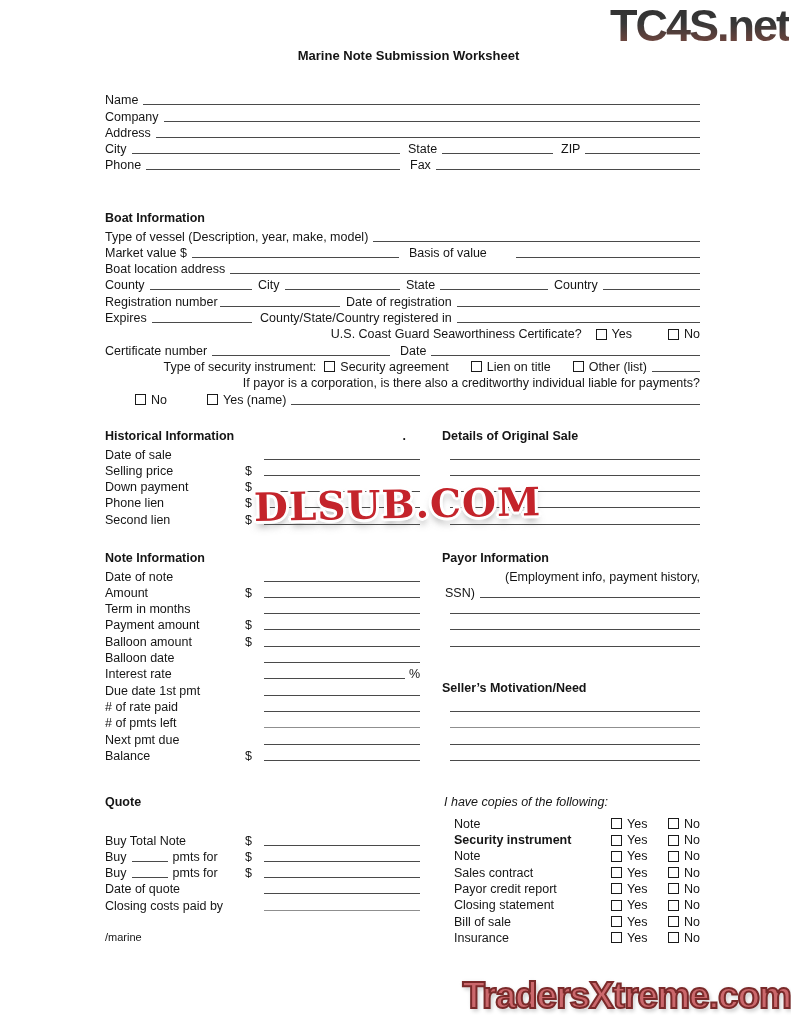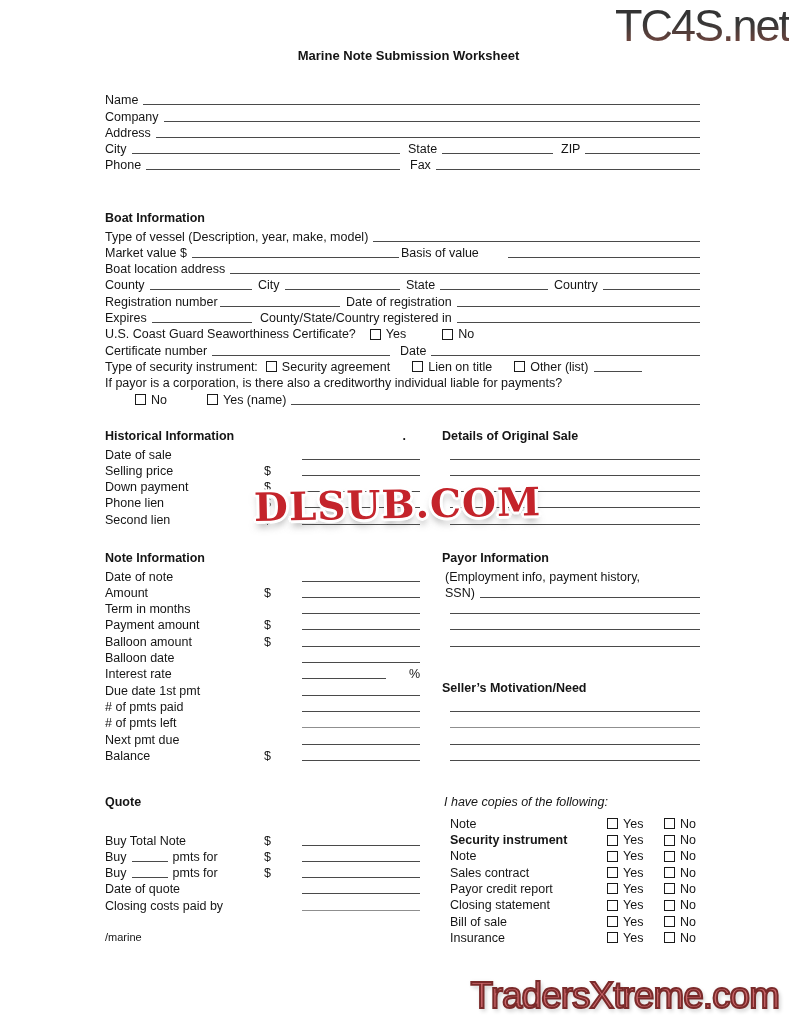--- a/index.html
+++ b/index.html
@@ -1,43 +1,43 @@
 <!DOCTYPE html>
 <html><head>
 <meta charset="utf-8">
 <style>
   html,body{margin:0;padding:0;background:#fff;}
   .page{position:relative;width:791px;height:1024px;background:#fff;overflow:hidden;
         font-family:"Liberation Sans",sans-serif;font-size:12.5px;color:#151515;}
   .sec{position:absolute;}
   .h{font-weight:bold;height:16.3px;white-space:nowrap;}
-  .row{display:flex;align-items:flex-end;height:16.3px;white-space:nowrap;}
-  .lrow{display:flex;align-items:flex-end;height:16.3px;white-space:nowrap;gap:19px;}
+  .row{display:flex;align-items:flex-end;height:16.3px;white-space:nowrap;justify-content:flex-end;}
+  .lrow{display:flex;align-items:flex-end;height:16.3px;white-space:nowrap;}
   .lc{flex:0 0 140px;}
   .dc{flex:0 0 14px;}
   .bl{flex:1 1 auto;border-bottom:1px solid #4a4a4a;margin:0 0 2px 5px;min-width:18px;height:1px;}
   .bl.gray{border-bottom-color:#8f8f8f;}
   .bl.nml{margin-left:8px;}
   .g{display:flex;align-items:flex-end;}
   .cbg{display:inline-flex;align-items:center;}
   .cb{width:9px;height:9px;border:1.3px solid #1a1a1a;display:inline-block;margin-right:5px;background:#fff;}
   .suffix{margin-left:4px;}
   .title{position:absolute;top:48px;left:0;width:791px;padding-left:26px;box-sizing:border-box;
          text-align:center;font-weight:bold;font-size:13px;}
-  .wm-top{position:absolute;top:0px;right:2px;font-size:45px;font-weight:normal;letter-spacing:-2px;
+  .wm-top{position:absolute;top:0px;right:2px;font-size:45px;font-weight:bold;letter-spacing:-2px;
           background:linear-gradient(180deg,#2e2e2e 0%,#383838 45%,#64423c 75%,#936055 100%);
           -webkit-background-clip:text;background-clip:text;color:transparent;z-index:6;}
   .wm-mid{position:absolute;top:481px;left:254px;z-index:5;
           font-family:"DejaVu Serif",serif;font-weight:bold;font-size:39px;letter-spacing:1px;
           color:#c4242b;transform:rotate(-1.2deg);
           text-shadow:-2px -2px 0 #fff,2px -2px 0 #fff,-2px 2px 0 #fff,2px 2px 0 #fff,
                       -3px 0 0 #fff,3px 0 0 #fff,0 -3px 0 #fff,0 3px 0 #fff,
                       0 6px 7px rgba(110,110,110,.55);}
-  .wm-bot{position:absolute;top:975px;right:12px;z-index:6;
-          font-size:37px;font-weight:normal;letter-spacing:-1px;color:#cb686c;
+  .wm-bot{position:absolute;top:975px;right:0;z-index:6;
+          font-size:37px;font-weight:bold;letter-spacing:-1px;color:#cb686c;
           -webkit-text-stroke:2px #7a2a2a;
           text-shadow:0 0 2px #fff,0 0 4px #e6e6e6,2px 3px 4px #c0c0c0;margin-left:28px;}
   .italic{font-style:italic;}
   .footer-note{position:absolute;left:105px;top:931px;font-size:11px;}
   .indent{padding-left:30px;}
 </style>
 </head>
 <body>
 
 <div class="page">
@@ -91,21 +91,21 @@
     <div class="h">Boat Information</div>
     <div class="row">
       <span>Type of vessel (Description, year, make, model)</span>
       <span class="bl"></span>
     </div>
     <div class="row">
       <span class="g" style="flex:0 0 294px;">
         <span>Market value $</span>
         <span class="bl"></span>
       </span>
-      <span class="g" style="flex:1;margin-left:2px;gap:24px;">
+      <span class="g" style="flex:1;margin-left:10px;gap:24px;">
         <span>Basis of value</span>
         <span class="bl"></span>
       </span>
     </div>
     <div class="row">
       <span>Boat location address</span>
       <span class="bl"></span>
     </div>
     <div class="row">
       <span class="g" style="flex:0 0 147px;">
@@ -286,21 +286,21 @@
       <span class="dc"></span>
       <span class="bl"></span>
       <span class="suffix">%</span>
     </div>
     <div class="lrow">
       <span class="lc">Due date 1st pmt</span>
       <span class="dc"></span>
       <span class="bl"></span>
     </div>
     <div class="lrow">
-      <span class="lc"># of pmts paid</span>
+      <span class="lc"># of rate paid</span>
       <span class="dc"></span>
       <span class="bl"></span>
     </div>
     <div class="lrow">
       <span class="lc"># of pmts left</span>
       <span class="dc"></span>
       <span class="bl gray"></span>
     </div>
     <div class="lrow">
       <span class="lc">Next pmt due</span>

